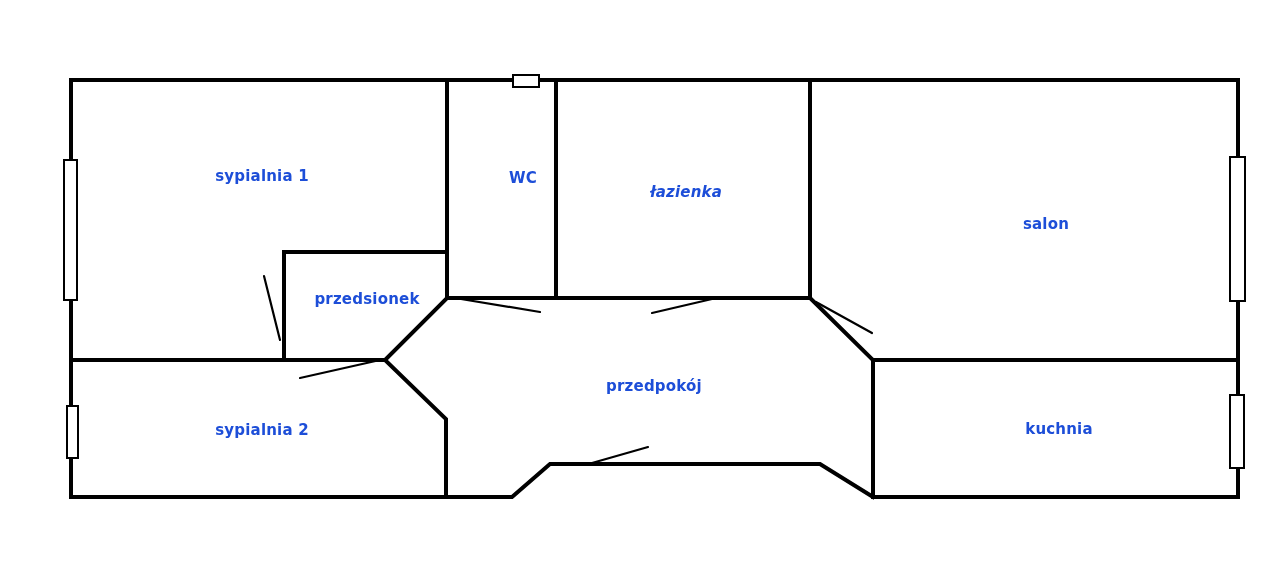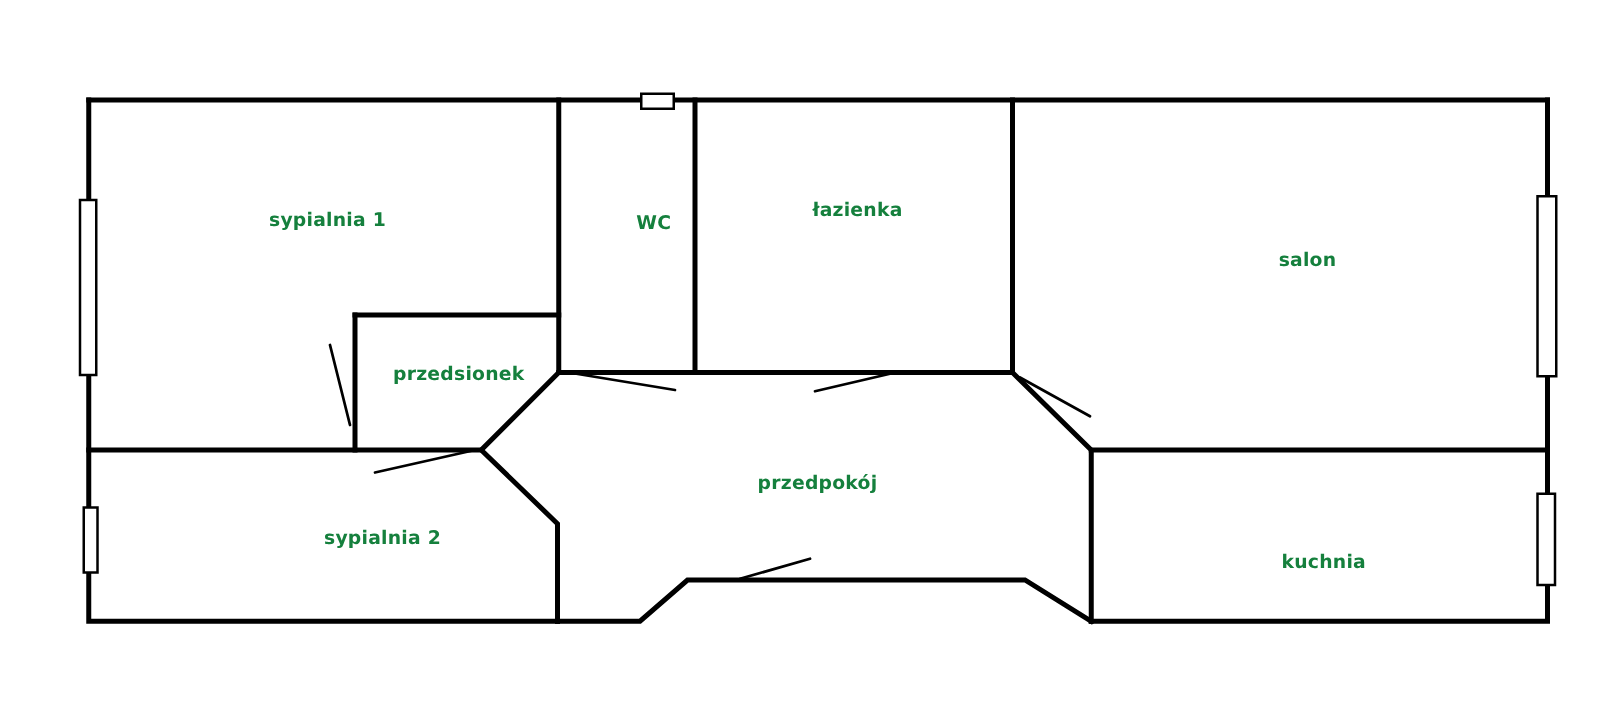--- a/index.html
+++ b/index.html
@@ -6,21 +6,21 @@
     body { width: 1280px; height: 578px; overflow: hidden; position: relative; }
     #plan { position: absolute; left: 0; top: 0; width: 1280px; height: 578px; }
     .wall { stroke: #000000; stroke-width: 4; fill: none; stroke-linecap: square; stroke-linejoin: miter; }
     .door { stroke: #000000; stroke-width: 2.2; fill: none; stroke-linecap: round; }
     .window { stroke: #000000; stroke-width: 2; fill: #ffffff; }
     .room-label {
       position: absolute;
       font-family: "DejaVu Sans", sans-serif;
       font-weight: bold;
       font-size: 15px;
-      color: #15803d;
+      color: #1d4ed8;
       transform: translate(-50%, -50%);
       white-space: nowrap;
       letter-spacing: 0.2px;
     }
   </style>
 </head>
 <body>
 
 <svg id="plan" viewBox="0 0 1280 578" xmlns="http://www.w3.org/2000/svg">
   <g id="walls">
@@ -51,18 +51,18 @@
       <rect x="64" y="160" width="13" height="140" class="window"></rect>
       <rect x="67" y="406" width="11" height="52" class="window"></rect>
       <rect x="513" y="75" width="26" height="12" class="window"></rect>
       <rect x="1230" y="157" width="15" height="144" class="window"></rect>
       <rect x="1230" y="395" width="14" height="73" class="window"></rect>
     </g>
 </svg>
 
 <div class="room-label" style="left: 262px; top: 176px;">sypialnia 1</div>
 <div class="room-label" style="left: 503px; top: 178px; margin-left: 20px;">WC</div>
-<div class="room-label" style="left: 686px; top: 168px;">łazienka</div>
-<div class="room-label" style="left: 1046px; top: 208px;">salon</div>
+<div class="room-label" style="left: 686px; top: 192px; font-style: italic;">łazienka</div>
+<div class="room-label" style="left: 1046px; top: 224px;">salon</div>
 <div class="room-label" style="left: 367px; top: 299px;">przedsionek</div>
 <div class="room-label" style="left: 654px; top: 386px;">przedpokój</div>
-<div class="room-label" style="left: 262px; top: 430px; margin-left: 44px;">sypialnia 2</div>
-<div class="room-label" style="left: 1059px; top: 429px; margin-top: 20px;">kuchnia</div>
+<div class="room-label" style="left: 262px; top: 430px;">sypialnia 2</div>
+<div class="room-label" style="left: 1059px; top: 429px;">kuchnia</div>
 
 </body></html>

